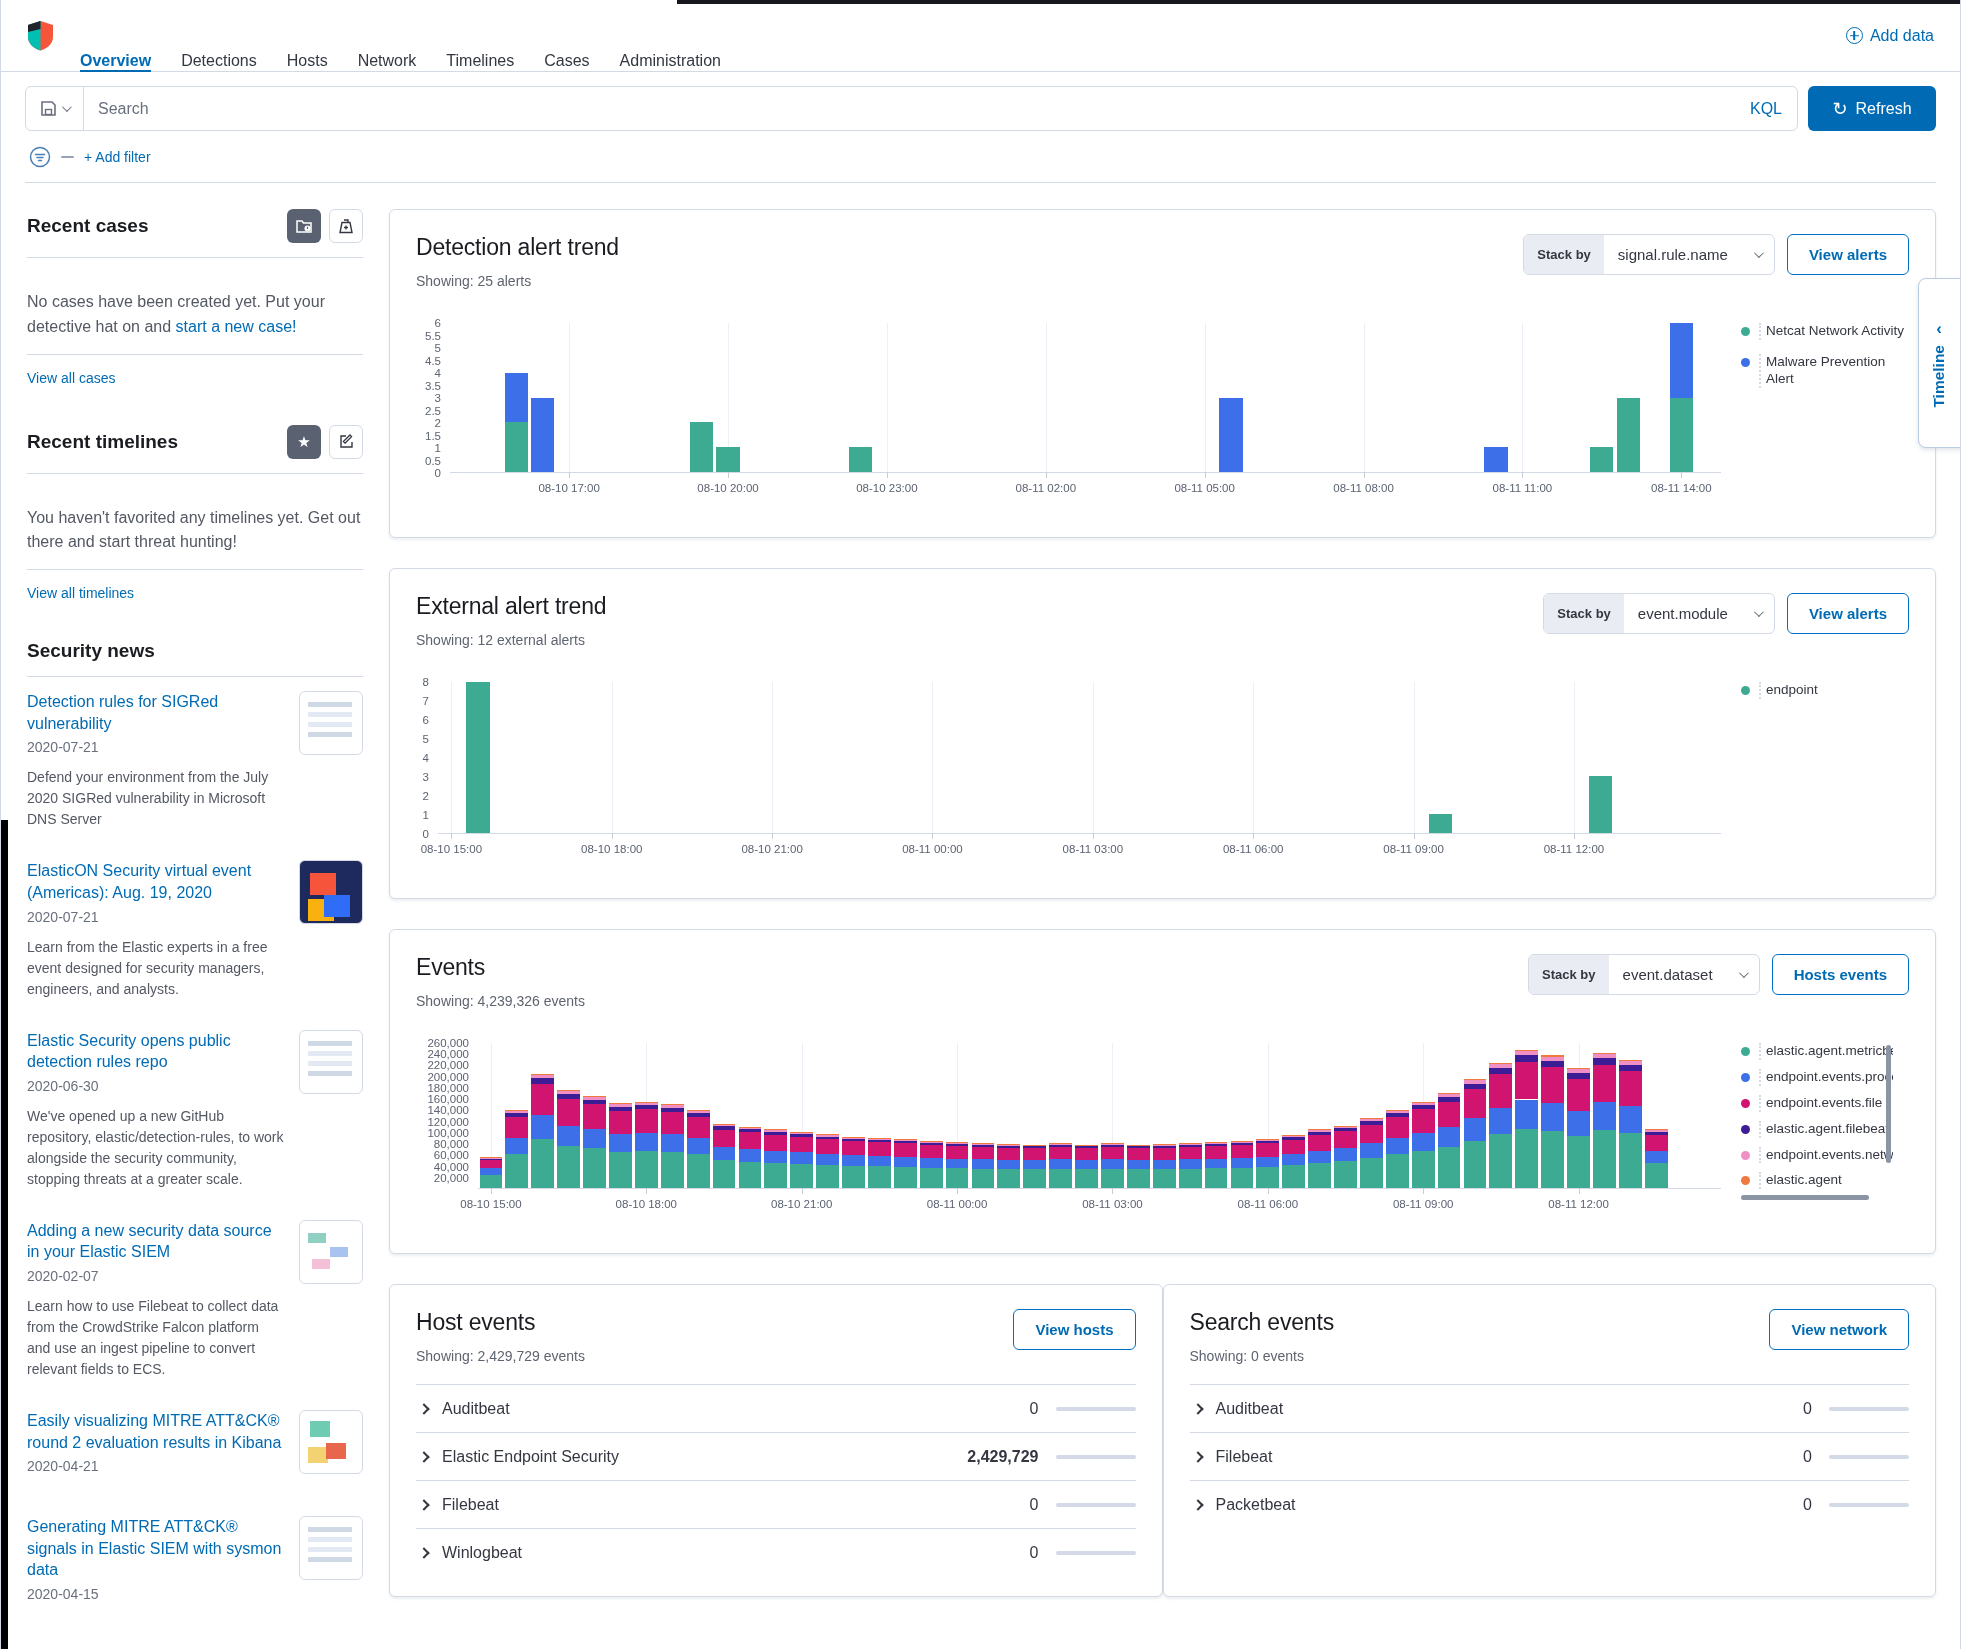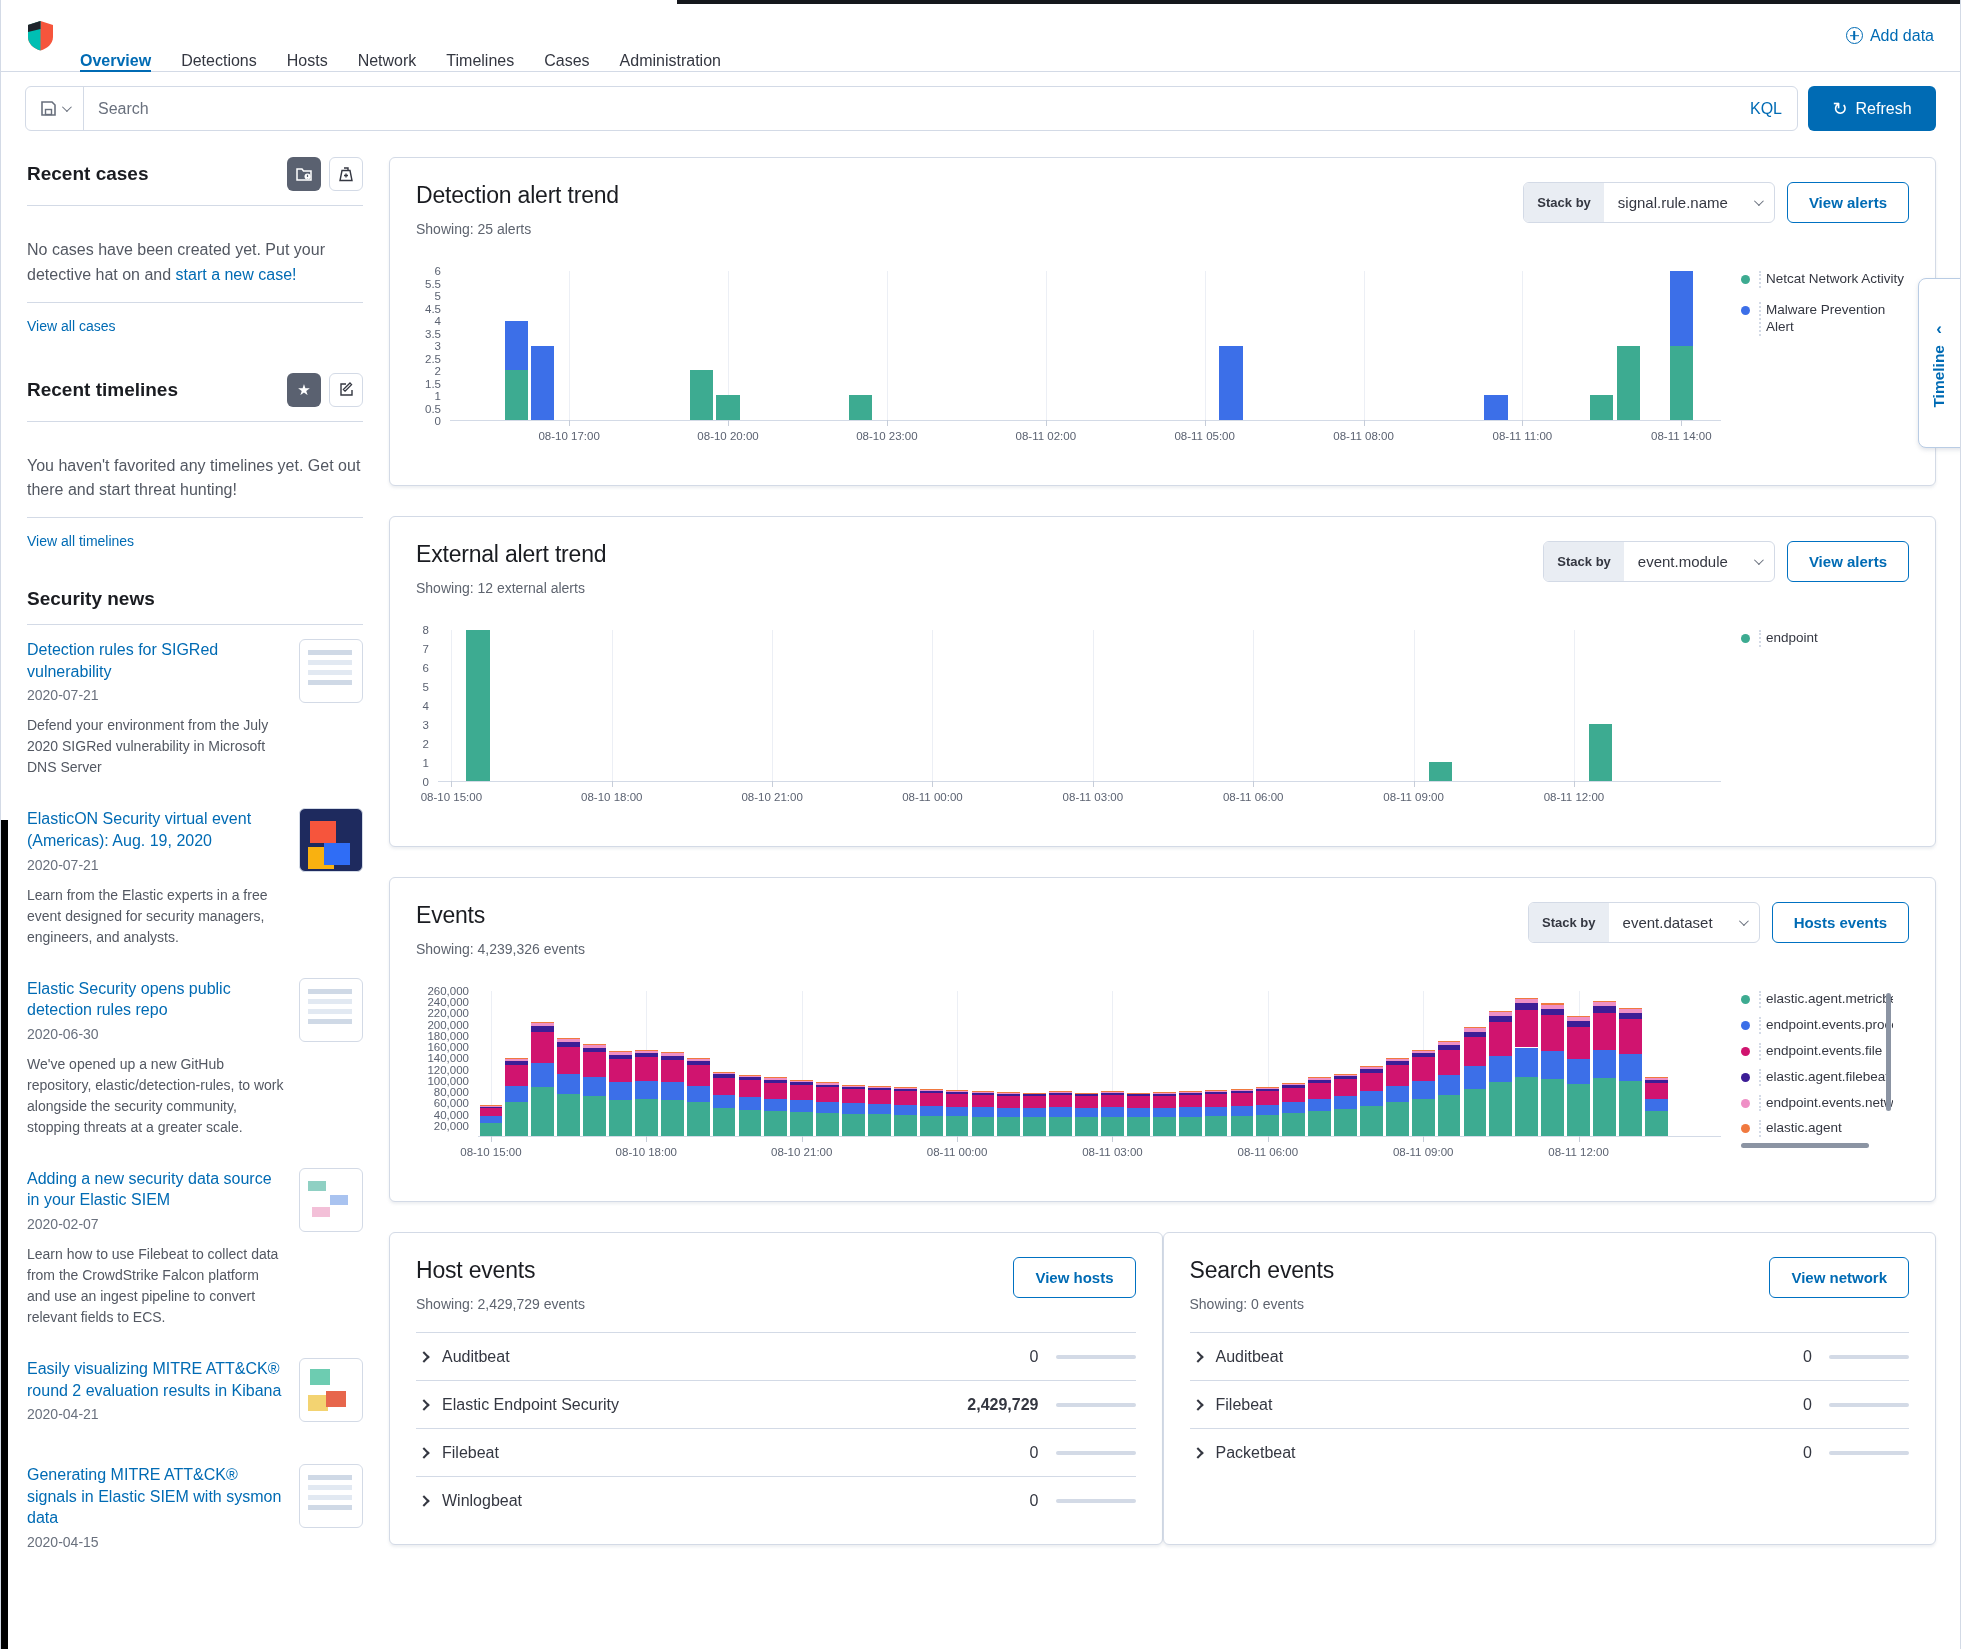--- a/index.html
+++ b/index.html
@@ -165,20 +165,28 @@
           </svg>
           <span class="chev"></span>
         </div>
         <input type="text" placeholder="Search" style="">
         <span class="kql">KQL</span>
       </div>
       <button class="refresh-btn">
         <span class="refresh-glyph">↻</span>
         <span>Refresh</span>
       </button>
+    </div>
+    <div class="filter-row">
+      <svg width="22" height="22" viewBox="0 0 22 22">
+        <circle cx="11" cy="11" r="9.5" fill="none" stroke="#4a7fb5" stroke-width="1.5"></circle>
+        <path d="M6.5 8.5 H15.5 M8 11.5 H14 M9.5 14.5 H12.5" stroke="#4a7fb5" stroke-width="1.5" stroke-linecap="round"></path>
+      </svg>
+      <span class="filter-dash"></span>
+      <span class="add-filter">+ Add filter</span>
     </div>
   </div>
 
   <div class="content">
 
     <div class="sidebar">
       <div class="sb-section">
         <div class="sb-head">
           <span class="sb-title">Recent cases</span>
           <span class="sb-btns">

